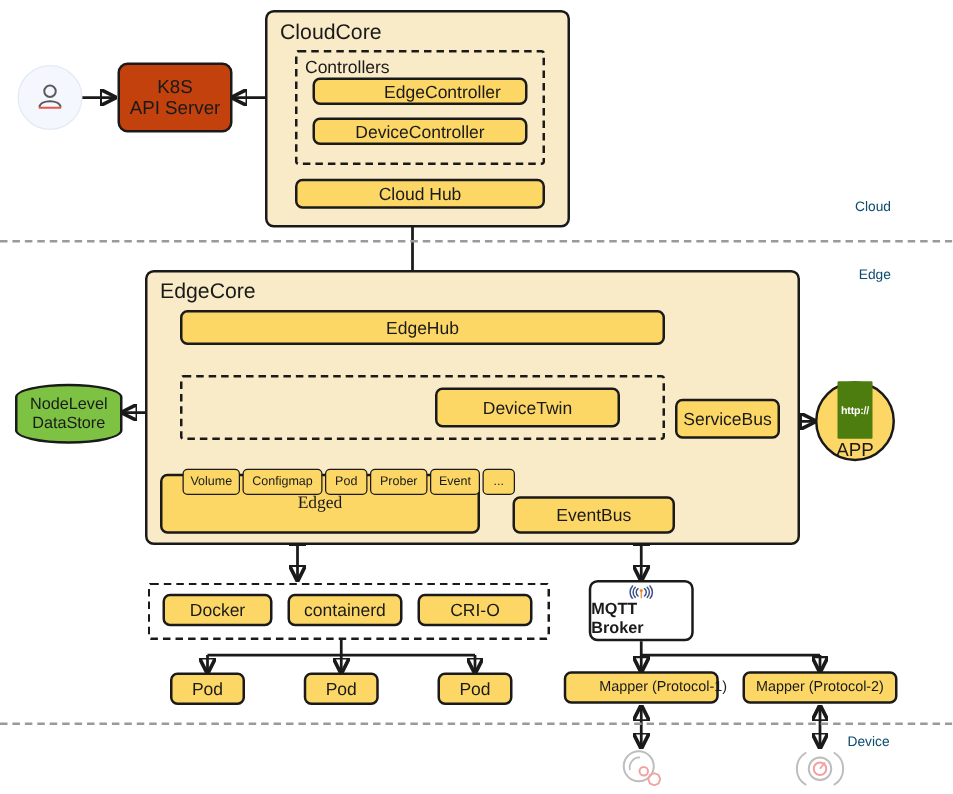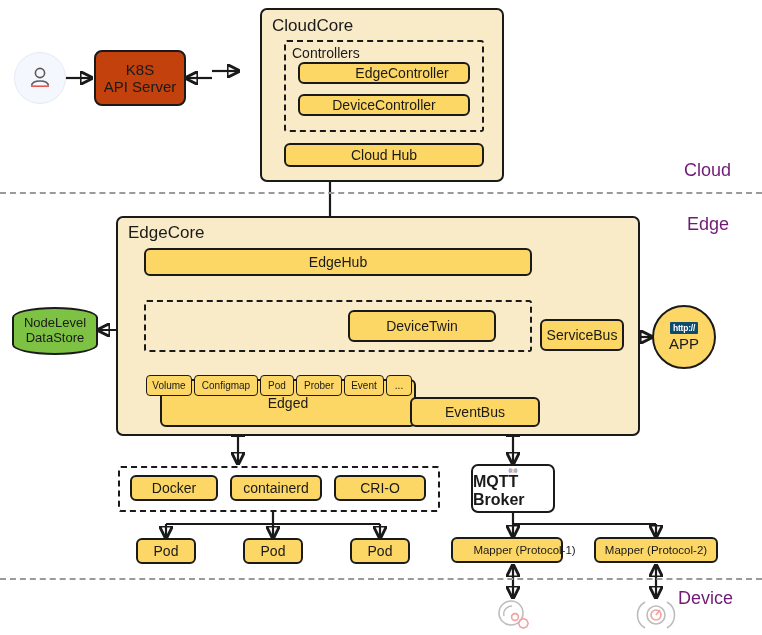--- a/index.html
+++ b/index.html
@@ -29,31 +29,31 @@
         color:#1a1a1a;font-size:15px;line-height:1.15;}
 
   
   .cyl{background:#7DC242;border:2px solid #1a1a1a;border-radius:50%/22%;
        display:flex;align-items:center;justify-content:center;text-align:center;
        color:#1a1a1a;font-size:13px;line-height:1.15;}
 
   
   .ycircle{background:#FCD766;border:2px solid #1a1a1a;border-radius:50%;
            display:flex;flex-direction:column;align-items:center;justify-content:center;}
-  .http-badge{background:#0c4a6e;color:#fff;font-size:8.5px;font-weight:bold;
-              padding:1px 3px;border-radius:1px;letter-spacing:-.2px;}
+  .http-badge{background:#4d7c0f;color:#fff;font-size:8.5px;font-weight:bold;
+              padding:18px 3px;border-radius:1px;letter-spacing:-.2px;}
   .app-label{font-size:15px;color:#1a1a1a;margin-top:1px;}
 
   
   .wcard{background:#ffffff;border:2px solid #1a1a1a;border-radius:7px;
          display:flex;flex-direction:column;align-items:center;justify-content:flex-end;}
-  .mqtt-label{font-size:16px;font-weight:bold;color:#1a1a1a;margin-bottom:2px;}
-
-  
-  .zone-label{font-size:18px;color:#701a75;}
+  .mqtt-label{font-size:13px;font-weight:bold;color:#1a1a1a;margin-bottom:2px;}
+
+  
+  .zone-label{font-size:11px;color:#0c4a6e;}
   .hr-dash{border-top:2px dashed #9a9a9a;}
 
   
   #wires{position:absolute;left:0;top:0;width:762px;height:635px;pointer-events:none;}
   #wires line,#wires path,#wires polyline{stroke:#1a1a1a;stroke-width:2.2;fill:none;}
 </style>
 </head>
 <body>
 
 <div id="stage">
@@ -134,21 +134,21 @@
     </svg>
   </div>
 
   <div class="abs gbox" style="left:94px;top:50px;width:92px;height:56px;">
     <div>
       <div>K8S</div>
       <div>API Server</div>
     </div>
   </div>
 
-  <div class="abs panel" style="left:212px;top:8px;width:244px;height:174px;margin-left:48px;">
+  <div class="abs panel" style="left:212px;top:8px;width:244px;height:174px;">
     <div class="abs panel-title" style="left:10px;top:6px;">CloudCore</div>
 
     <div class="abs dashgroup" style="left:22px;top:30px;width:200px;height:92px;">
       <div class="abs dashgroup-title" style="left:6px;top:3px;">Controllers</div>
     </div>
 
     <div class="abs ybox" style="left:36px;top:52px;width:172px;height:22px;padding-left:36px;">EdgeController</div>
     <div class="abs ybox" style="left:36px;top:84px;width:172px;height:22px;">DeviceController</div>
 
     <div class="abs ybox" style="left:22px;top:133px;width:200px;height:24px;">Cloud Hub</div>
@@ -163,21 +163,21 @@
 
   <div class="abs panel" style="left:116px;top:216px;width:524px;height:220px;">
     <div class="abs panel-title" style="left:10px;top:5px;">EdgeCore</div>
 
     <div class="abs ybox" style="left:26px;top:30px;width:388px;height:28px;">EdgeHub</div>
 
     <div class="abs dashgroup" style="left:26px;top:82px;width:388px;height:52px;"></div>
 
     <div class="abs ybox" style="left:230px;top:92px;width:148px;height:32px;">DeviceTwin</div>
 
-    <div class="abs ybox" style="left:42px;top:161px;width:256px;height:48px;">Edged</div>
+    <div class="abs ybox" style="left:10px;top:161px;width:256px;height:48px;font-family:Liberation Serif, serif;">Edged</div>
     <div class="abs" style="left:28px;top:157px;width:252px;height:19px;display:flex;gap:2px;">
       <div class="ybox tiny" style="flex:0 0 44px;height:19px;">Volume</div>
       <div class="ybox tiny" style="flex:0 0 62px;height:19px;">Configmap</div>
       <div class="ybox tiny" style="flex:0 0 32px;height:19px;">Pod</div>
       <div class="ybox tiny" style="flex:0 0 44px;height:19px;">Prober</div>
       <div class="ybox tiny" style="flex:0 0 38px;height:19px;">Event</div>
       <div class="ybox tiny" style="flex:0 0 24px;height:19px;">...</div>
     </div>
 
     <div class="abs ybox" style="left:292px;top:179px;width:130px;height:30px;">EventBus</div>
@@ -208,21 +208,21 @@
         <path d="M38,24 A10,10 0 0 0 38,8"></path>
         <path d="M44,27 A15,15 0 0 0 44,5"></path>
         <path d="M50,30 A21,21 0 0 0 50,2"></path>
       </g>
       <circle cx="31" cy="12" r="3.4" fill="#F58220"></circle>
       <path d="M31,14 L31,28" stroke="#F58220" stroke-width="2.6" stroke-linecap="round"></path>
     </svg>
     <div class="mqtt-label">MQTT Broker</div>
   </div>
 
-  <div class="abs ybox" style="left:451px;top:537px;width:112px;height:26px;font-size:11.5px;padding-left:35px;">Mapper (Protocol-1)</div>
+  <div class="abs ybox" style="left:451px;top:537px;width:124px;height:26px;font-size:11.5px;padding-left:35px;">Mapper (Protocol-1)</div>
   <div class="abs ybox" style="left:594px;top:537px;width:124px;height:26px;font-size:11.5px;">Mapper (Protocol-2)</div>
 
   <div class="abs" style="left:494px;top:598px;width:40px;height:34px;">
     <svg width="40" height="34" viewBox="0 0 40 34">
       <circle cx="17" cy="15" r="12" fill="none" stroke="#bdbdbd" stroke-width="1.6"></circle>
       <path d="M10,18 A8,8 0 0 1 18,8" fill="none" stroke="#bdbdbd" stroke-width="1.4"></path>
       <circle cx="21" cy="19" r="3.4" fill="none" stroke="#F4A0A0" stroke-width="1.6"></circle>
       <path d="M26,22 l3.4,-1.4 l3.4,1.4 l1.4,3.4 l-1.4,3.4 l-3.4,1.4 l-3.4,-1.4 l-1.4,-3.4 z" fill="none" stroke="#F4A0A0" stroke-width="1.5"></path>
     </svg>
   </div>

